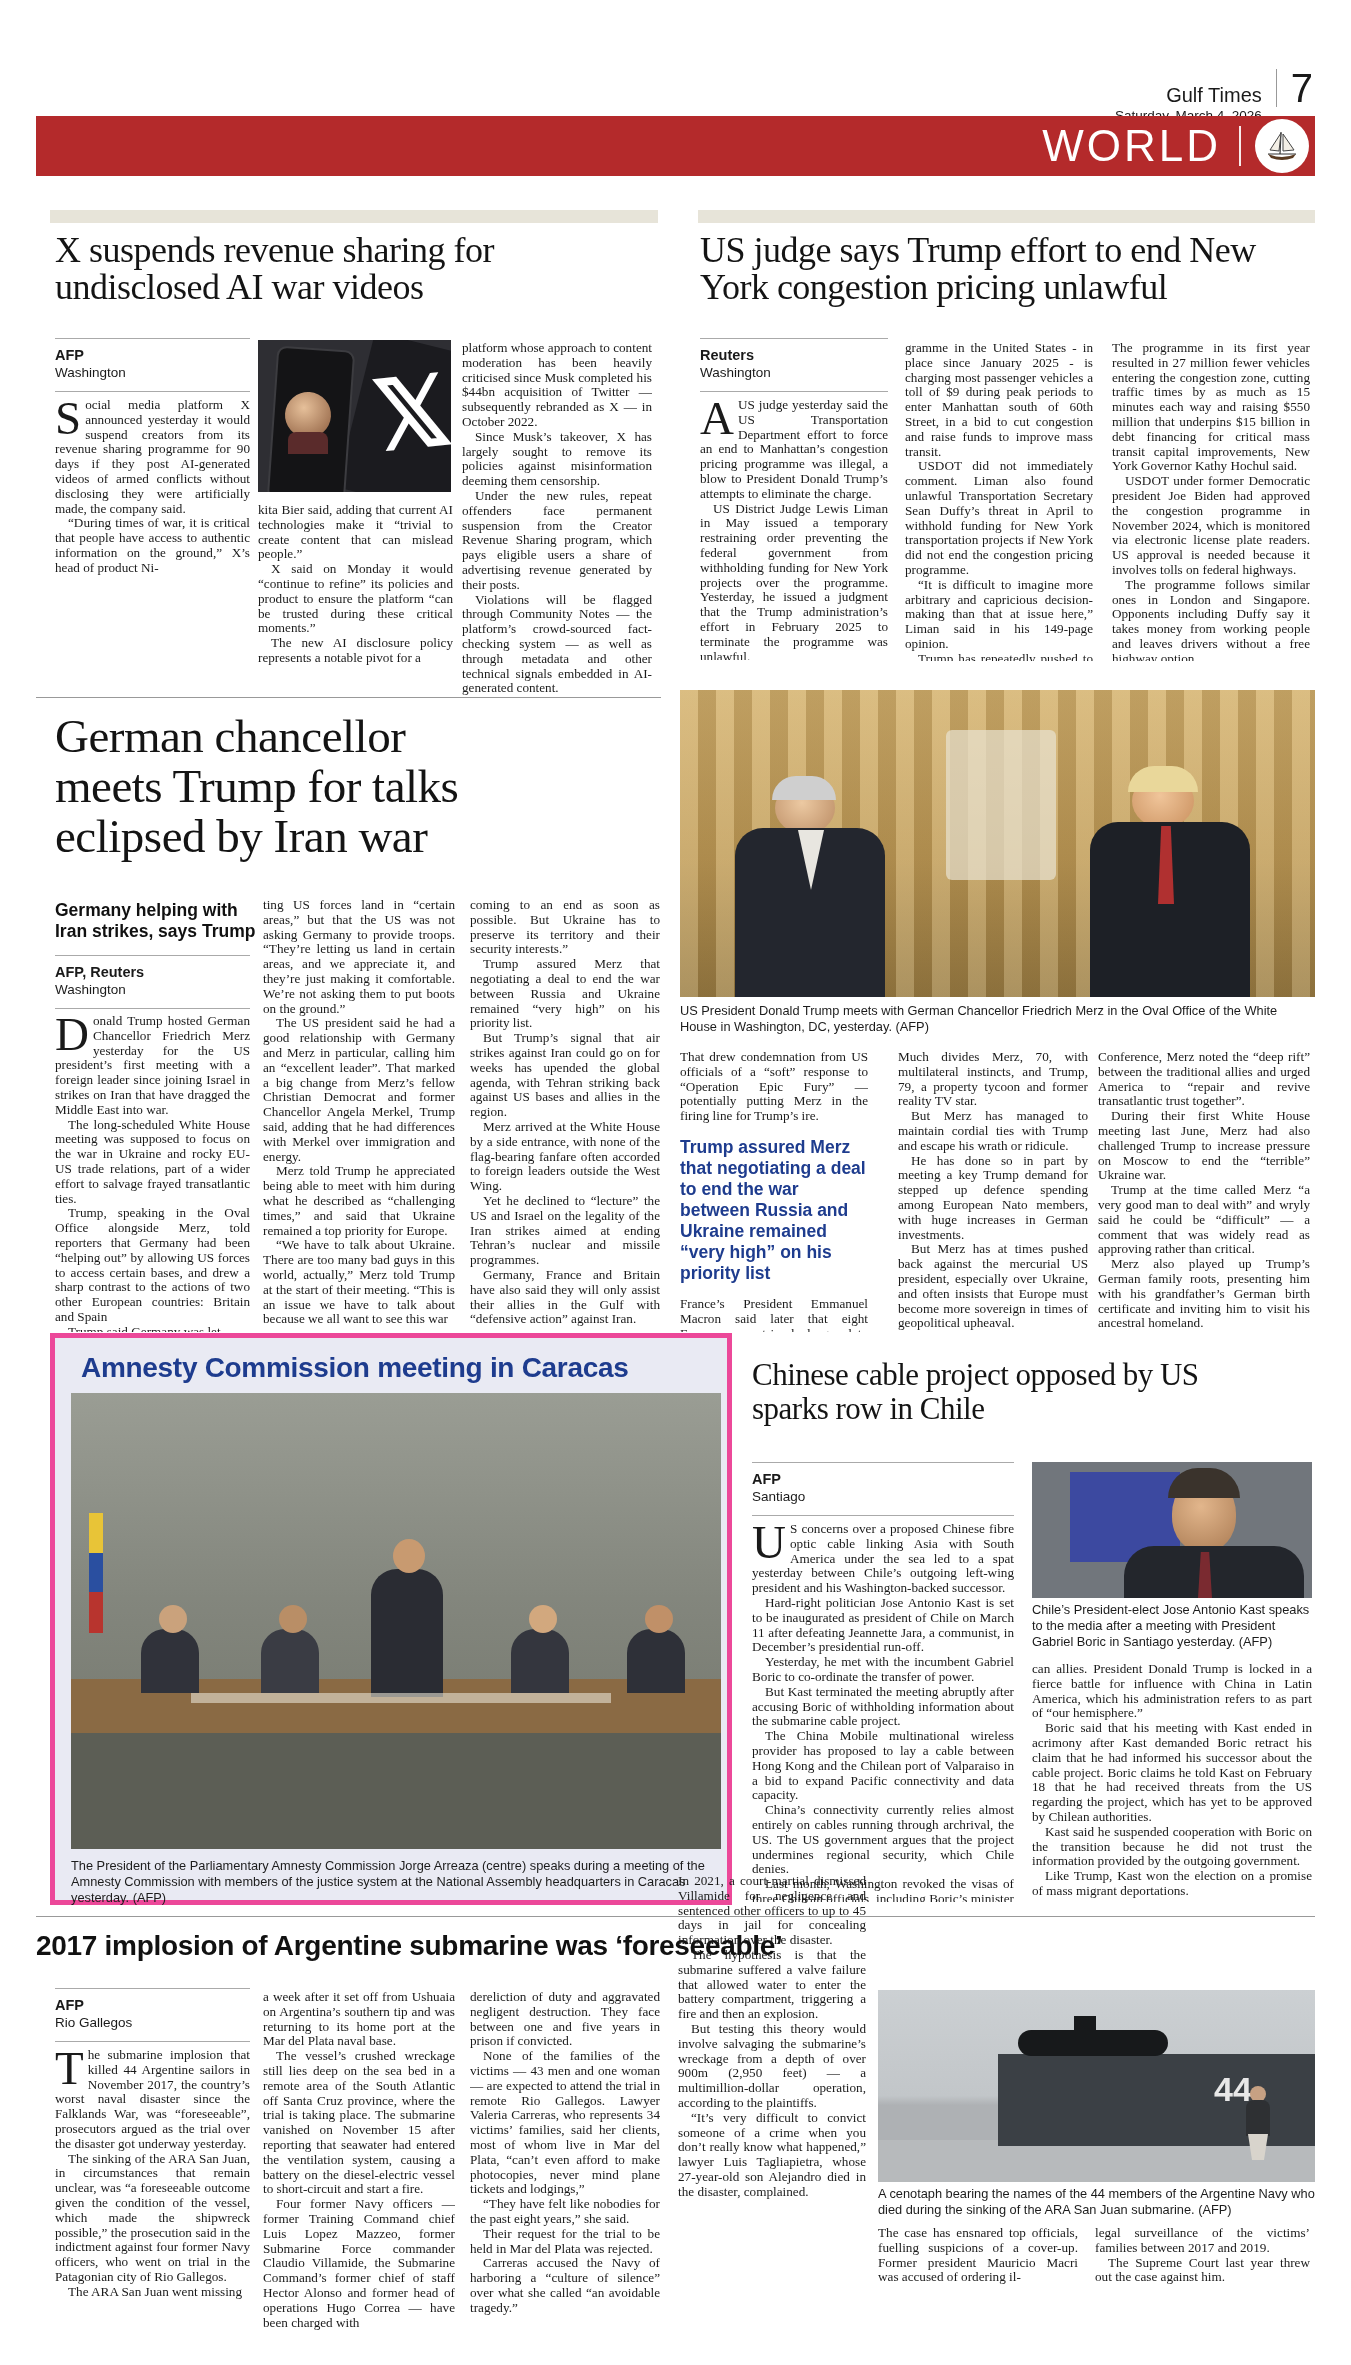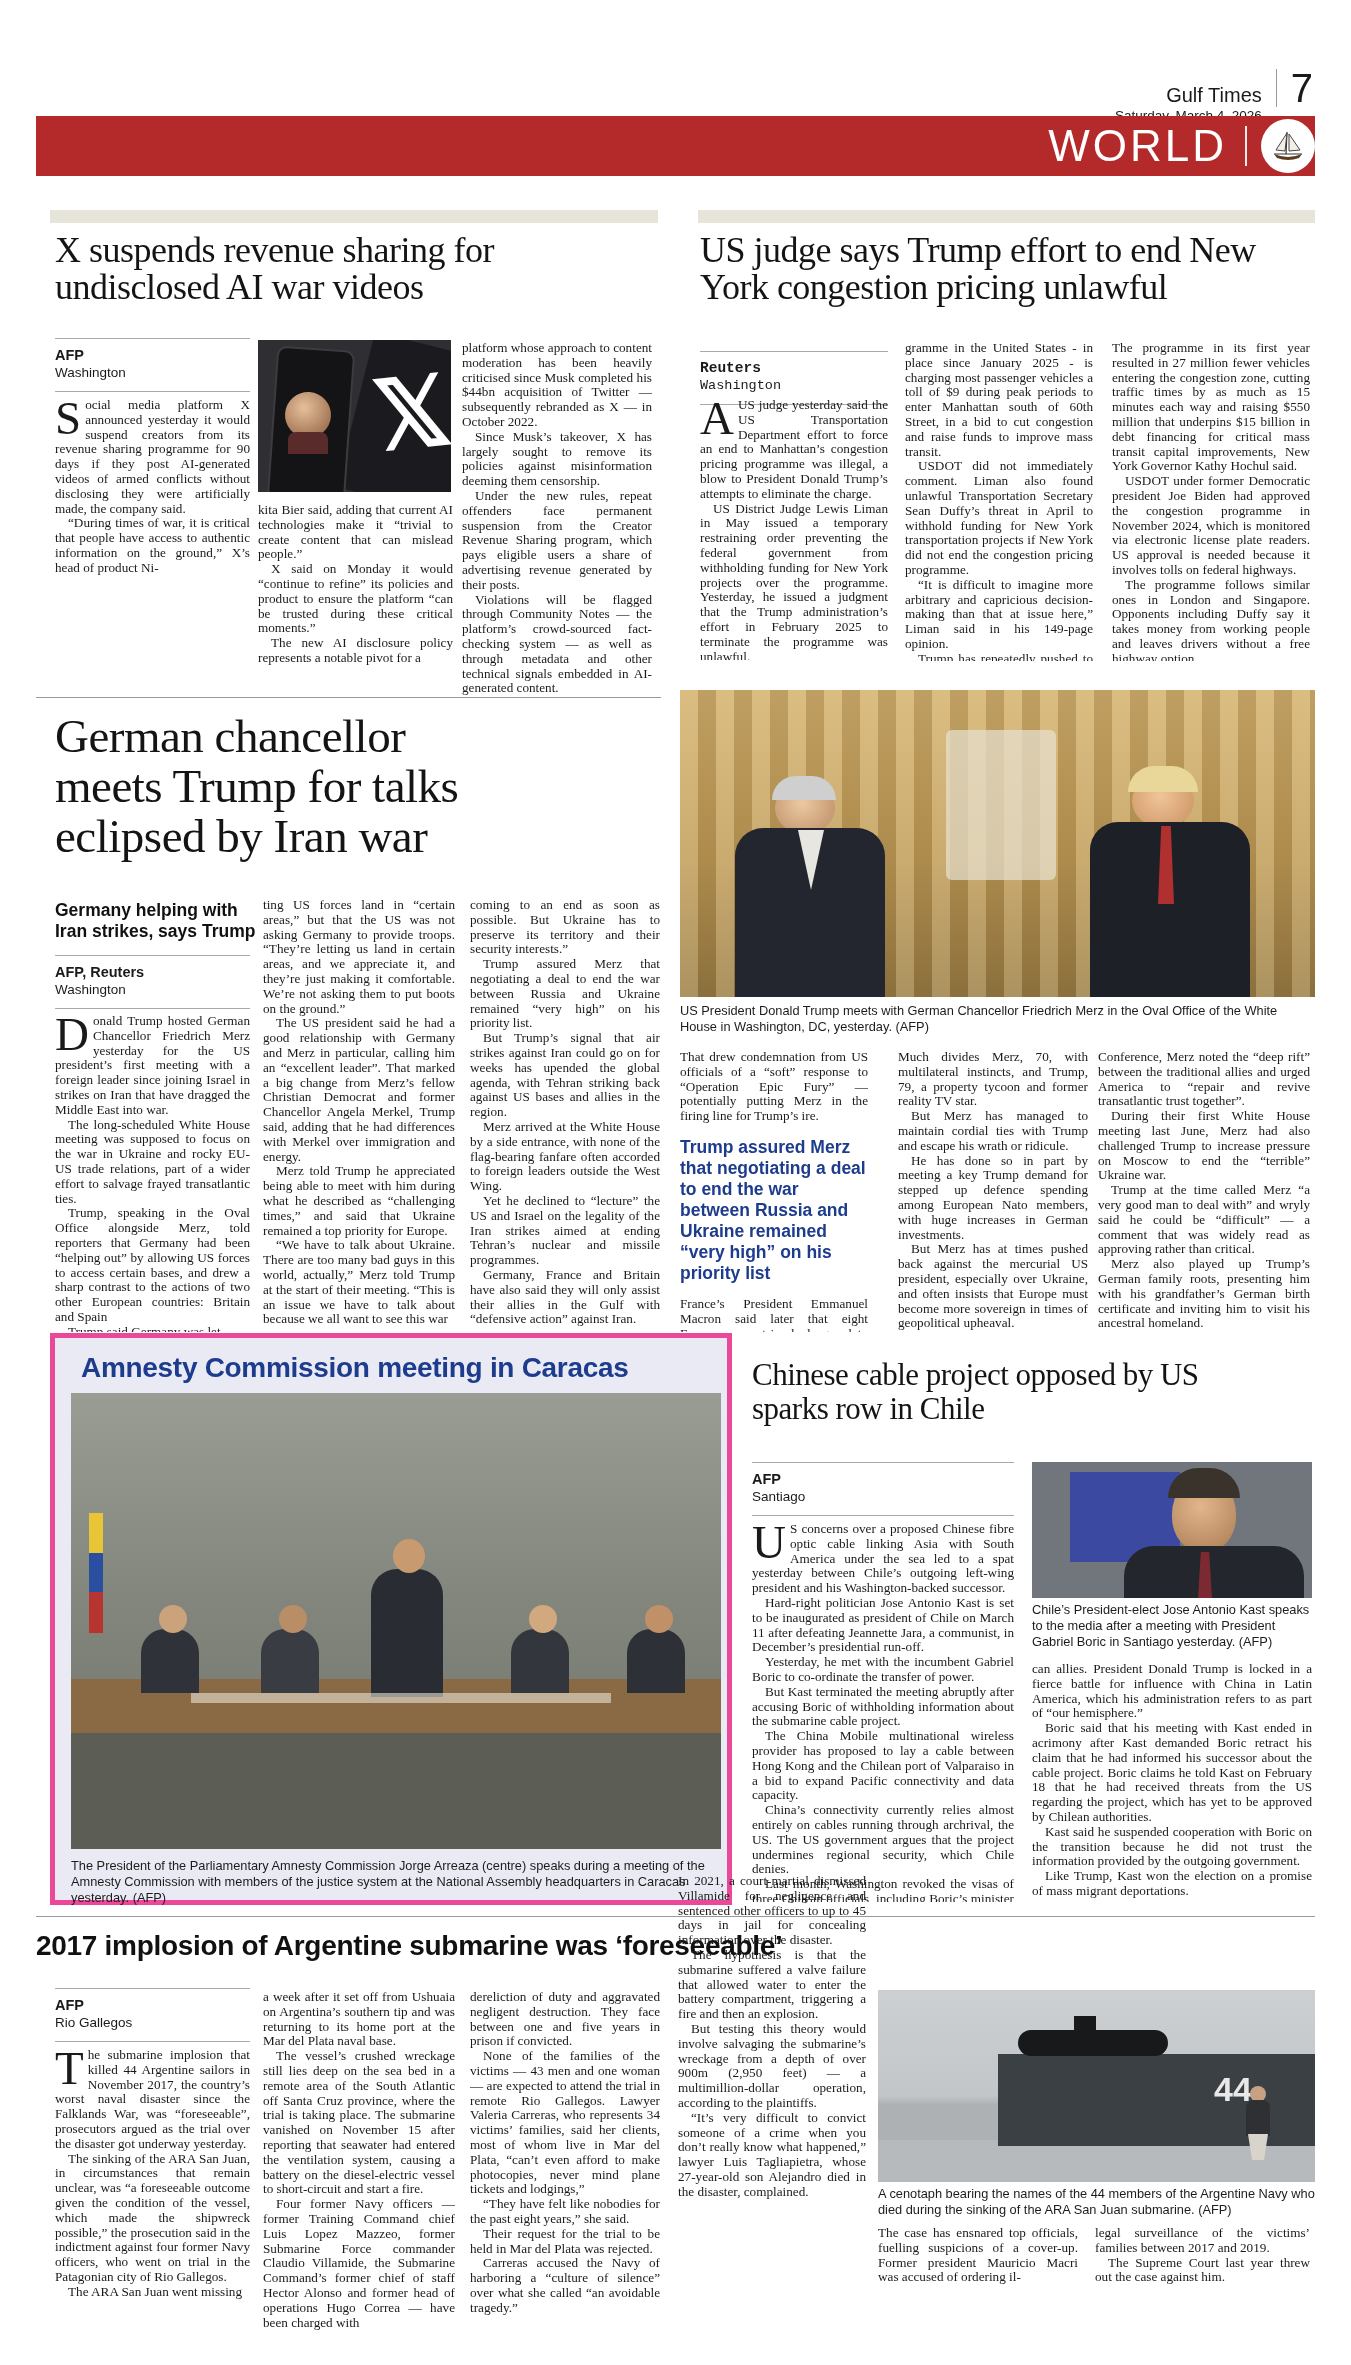--- a/index.html
+++ b/index.html
@@ -9,21 +9,21 @@
   
   .mast{position:absolute;top:52px;right:38px;display:flex;align-items:center;gap:14px;
         font-family:"Liberation Sans","DejaVu Sans",sans-serif;}
   .mast .pub{text-align:right;line-height:1.25;}
   .mast .pub .name{font-weight:normal;font-size:20px;margin-top:31px;}
   .mast .pub .date{font-size:13.5px;}
   .mast .vrule{width:1px;height:38px;background:#999;}
   .mast .pageno{font-size:40px;font-weight:300;line-height:40px;}
   
   .banner{position:absolute;left:36px;top:116px;width:1279px;height:60px;background:#b42a2b;
-          display:flex;align-items:center;justify-content:flex-end;box-sizing:border-box;}
+          display:flex;align-items:center;justify-content:flex-end;padding-right:6px;box-sizing:border-box;}
   .banner .world{color:#fff;font-family:"Liberation Sans","DejaVu Sans",sans-serif;
                  font-size:44px;font-weight:300;letter-spacing:3px;margin-right:18px;}
   .banner .sep{width:2px;height:40px;background:#fff;opacity:.9;margin-right:14px;}
   .logo-circle{width:54px;height:54px;border-radius:50%;background:#fff;display:flex;
                align-items:center;justify-content:center;}
   
   .kickbar{position:absolute;height:13px;background:#e7e4d9;}
   .headline{font-family:"Liberation Serif","DejaVu Serif",serif;font-weight:normal;color:#141414;
             line-height:1.04;letter-spacing:-.5px;}
   .h36{font-size:36px;}
@@ -106,21 +106,21 @@
     </div>
   <div class="abs col" style="left:462px;top:341px;width:190px;height:354px;">
       <p>platform whose approach to content moderation has been heavily criticised since Musk completed his $44bn acquisition of Twitter — subsequently rebranded as X — in October 2022.</p>
       <p>Since Musk’s takeover, X has largely sought to remove its policies against misinformation deeming them censorship.</p>
       <p>Under the new rules, repeat offenders face permanent suspension from the Creator Revenue Sharing program, which pays eligible users a share of advertising revenue generated by their posts.</p>
       <p>Violations will be flagged through Community Notes — the platform’s crowd-sourced fact-checking system — as well as through metadata and other technical signals embedded in AI-generated content.</p>
     </div>
 
   <div class="kickbar abs" style="left:698px;top:210px;width:617px;"></div>
   <div class="abs headline h36" style="left:700px;top:232px;width:590px;">US judge says Trump effort to end New York congestion pricing unlawful</div>
-  <div class="abs byline" style="left:700px;top:351px;width:188px;font-family:Liberation Mono, monospace;">
+  <div class="abs byline" style="left:700px;top:338px;width:188px;">
     <div class="agency">Reuters</div>
     <div class="loc">Washington</div>
   </div>
   <div class="abs col lead" style="left:700px;top:398px;width:188px;height:262px;">
       <p>A US judge yesterday said the US Transportation Department effort to force an end to Manhattan’s congestion pricing programme was illegal, a blow to President Donald Trump’s attempts to eliminate the charge.</p>
       <p>US District Judge Lewis Liman in May issued a temporary restraining order preventing the federal government from withholding funding for New York projects over the programme. Yesterday, he issued a judgment that the Trump administration’s effort in February 2025 to terminate the programme was unlawful.</p>
     </div>
   <div class="abs col" style="left:905px;top:341px;width:188px;height:320px;">
       <p>gramme in the United States - in place since January 2025 - is charging most passenger vehicles a toll of $9 during peak periods to enter Manhattan south of 60th Street, in a bid to cut congestion and raise funds to improve mass transit.</p>
       <p>USDOT did not immediately comment. Liman also found unlawful Transportation Secretary Sean Duffy’s threat in April to withhold funding for New York transportation projects if New York did not end the congestion pricing programme.</p>

